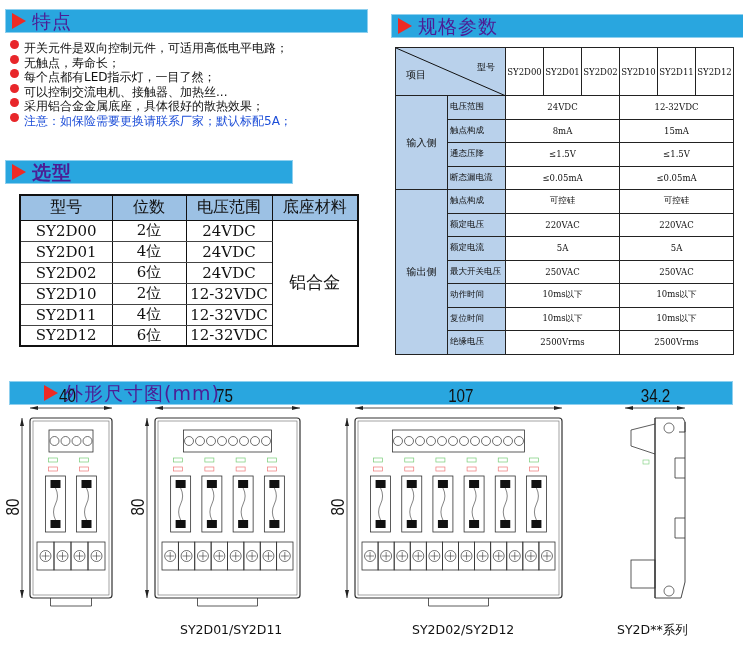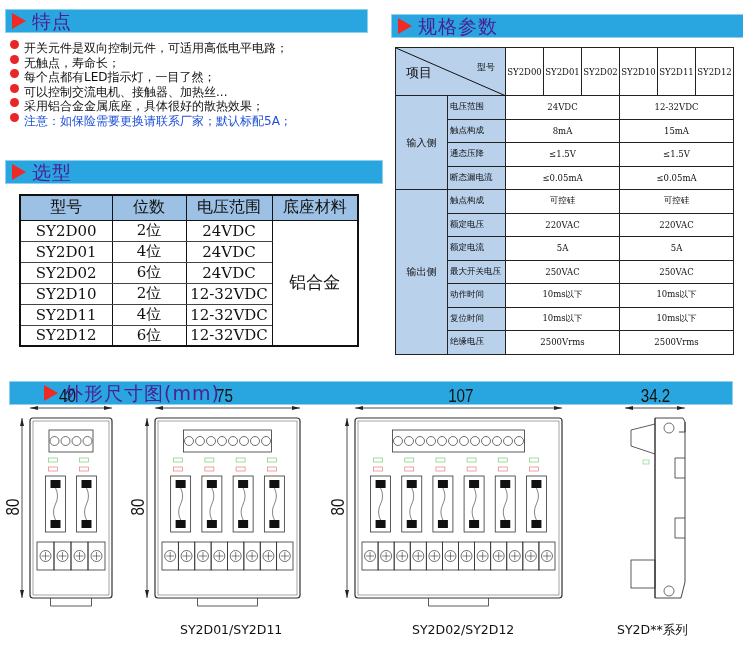--- a/index.html
+++ b/index.html
@@ -27,38 +27,38 @@
   .spec { position: absolute; left: 395px; top: 47px; width: 339px; font-family: "DejaVu Serif", serif;
           border: 1.5px solid #111; }
   .spec td { border: 1px solid #222; font-size: 8.5px; text-align: center; height: 23.5px; padding: 0 1px; white-space: nowrap; }
   .spec td.hdr { height: 48px; }
   .spec td.blue { background: #b9d1eb; }
   .spec td.lbl { text-align: left; padding-left: 2px; }
   .spec td.grp { font-size: 10px; }
   .diag { position: relative; width: 100%; height: 100%; }
   .diag svg { position: absolute; left: 0; top: 0; }
   .diag .a { position: absolute; right: 10px; top: 13px; font-size: 9px; }
-  .diag .b { position: absolute; left: 10px; bottom: 13px; font-size: 13px; }
+  .diag .b { position: absolute; left: 10px; bottom: 13px; font-size: 10px; }
 
   .dim-label { position: absolute; font-size: 19px; font-family: "Liberation Sans Narrow","Liberation Sans", sans-serif; transform: scaleX(0.8); transform-origin: center; }
   .cap { position: absolute; font-size: 12.5px; top: 622px; white-space: nowrap; }
   .drawing { position: absolute; }
 </style>
 </head>
 <body>
 
 <div class="bar" style="left:5px;top:9px;width:363px;">
   <span class="tri"></span>
   <span class="title">特点</span>
 </div>
 <div class="bar" style="left:391px;top:14px;width:398px;">
   <span class="tri"></span>
   <span class="title">规格参数</span>
 </div>
-<div class="bar" style="left:5px;top:160px;width:378px;">
+<div class="bar" style="left:5px;top:160px;width:288px;font-weight:bold;">
   <span class="tri"></span>
   <span class="title">选型</span>
 </div>
 <div class="bar" style="left:9px;top:381px;width:724px;padding-left:34px;">
   <span class="tri"></span>
   <span class="title">外形尺寸图(mm)</span>
 </div>
 
 <div class="features" id="features">
     <div class="feat">

